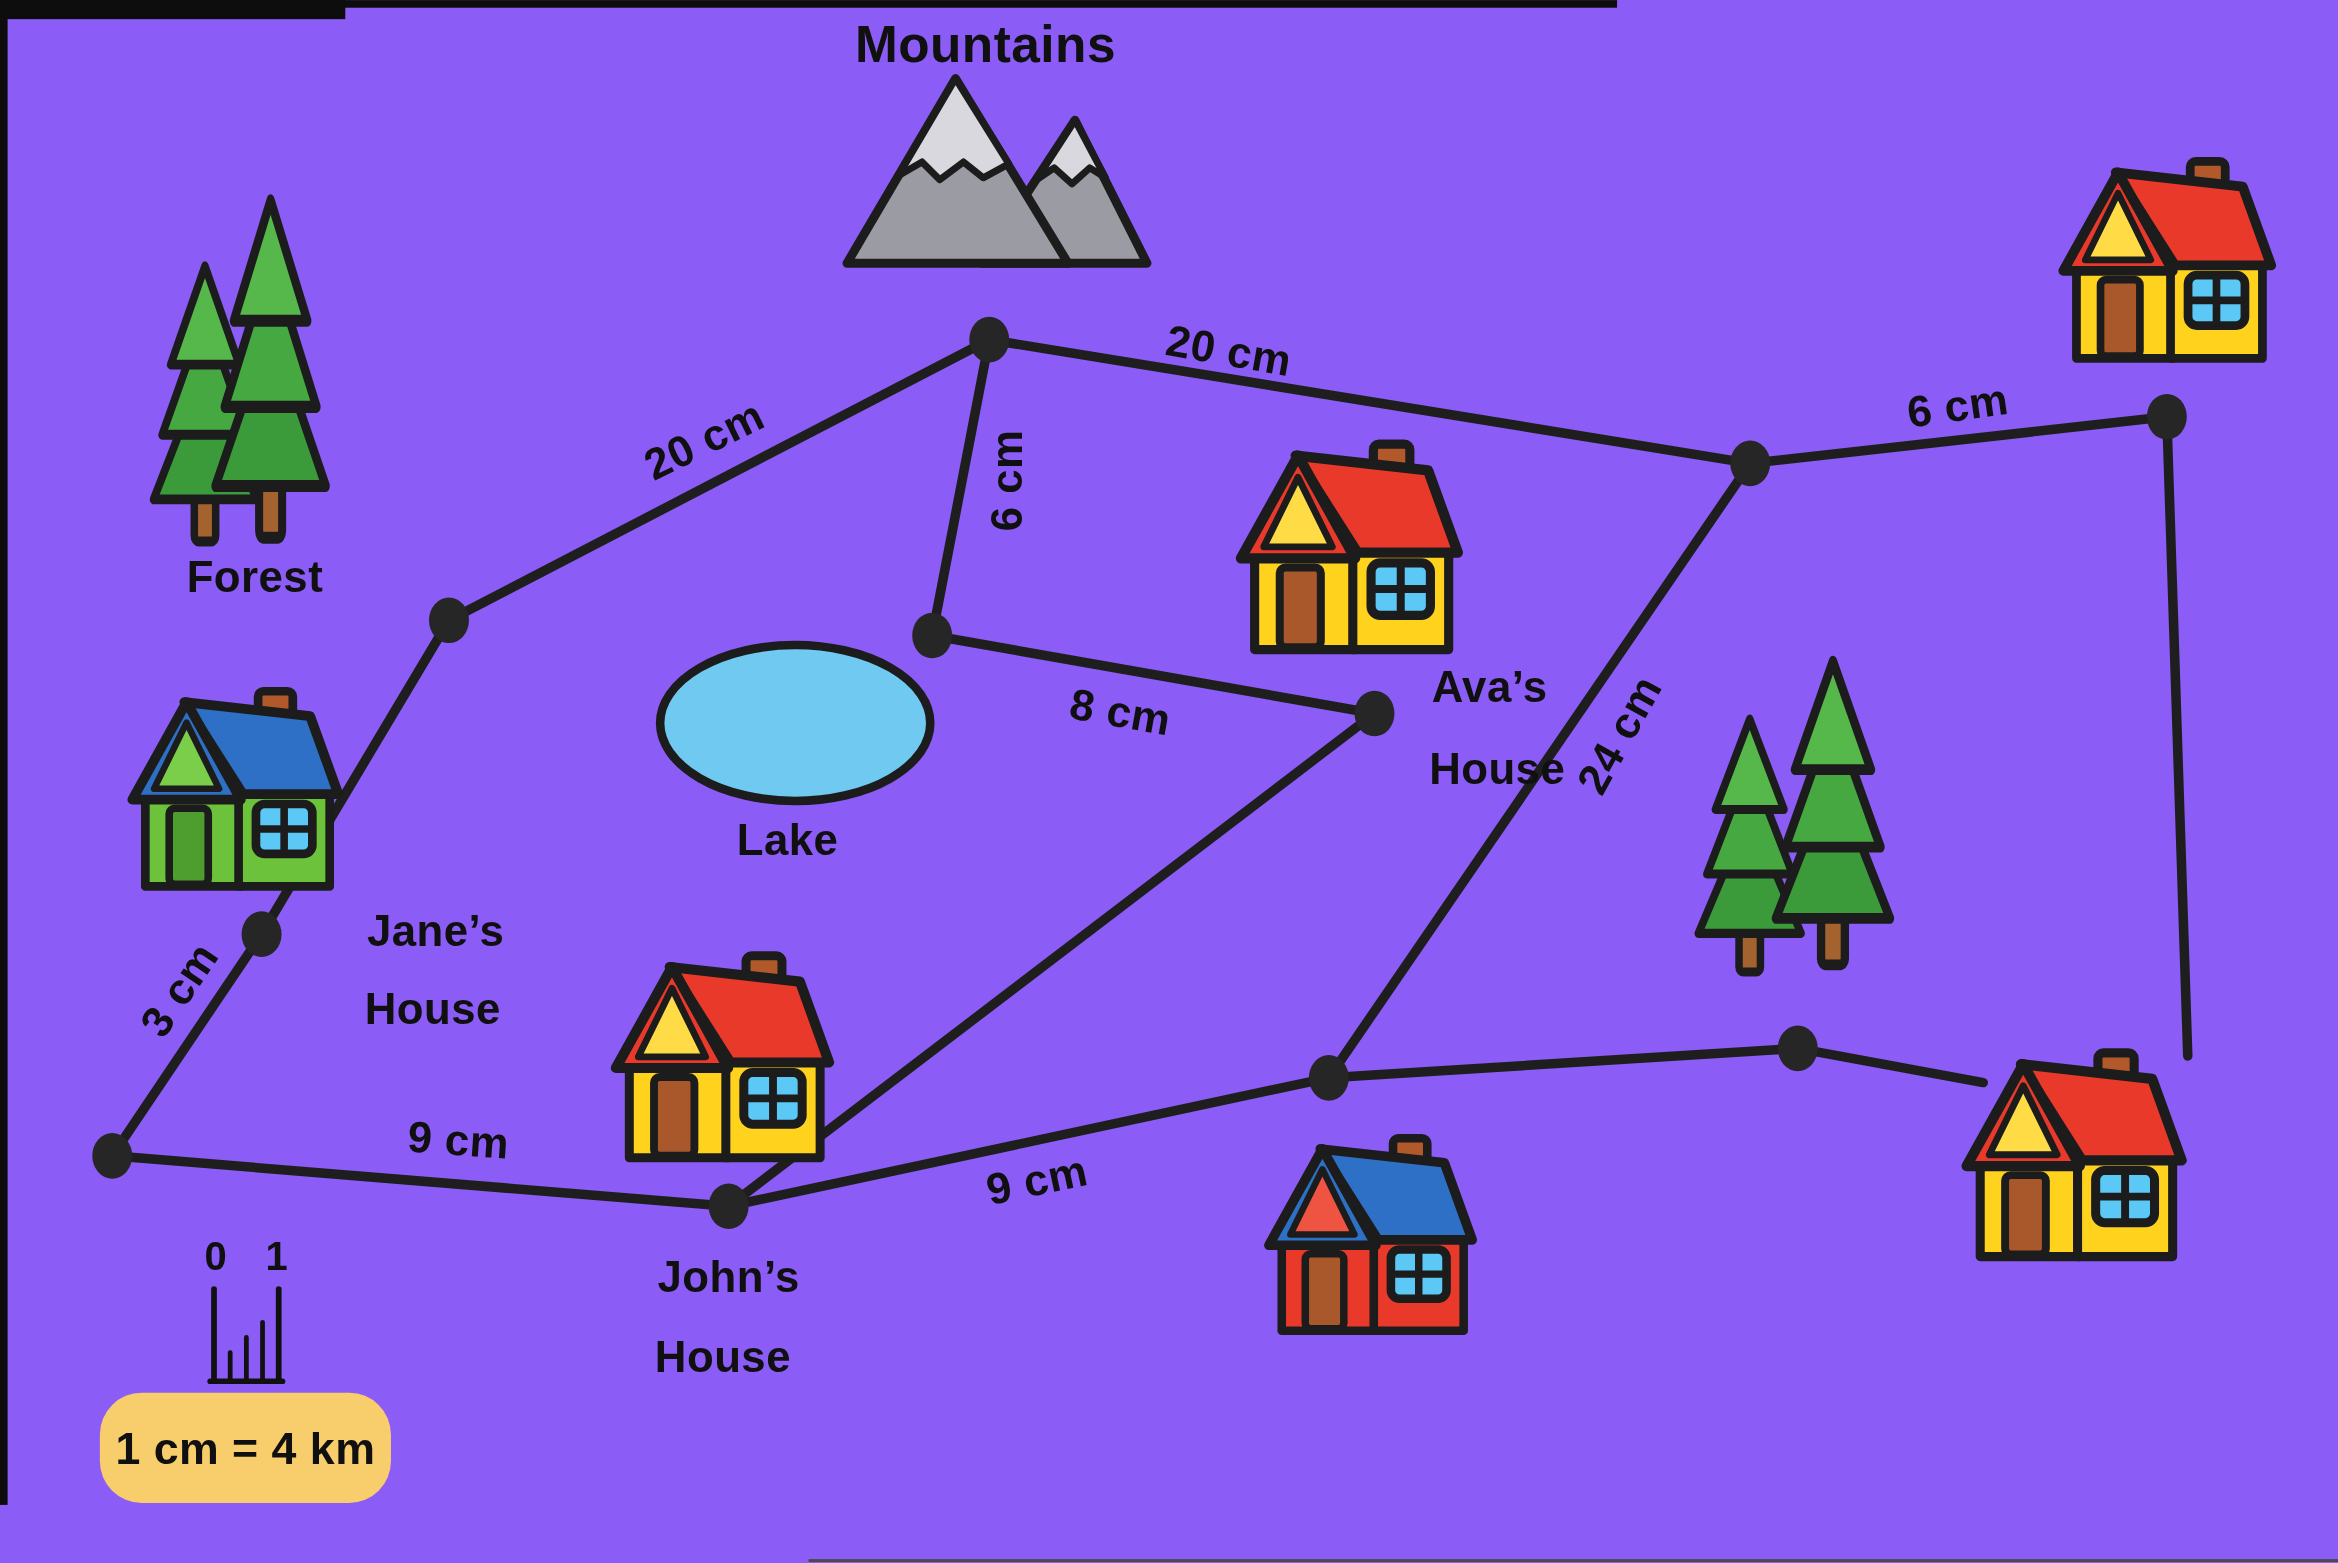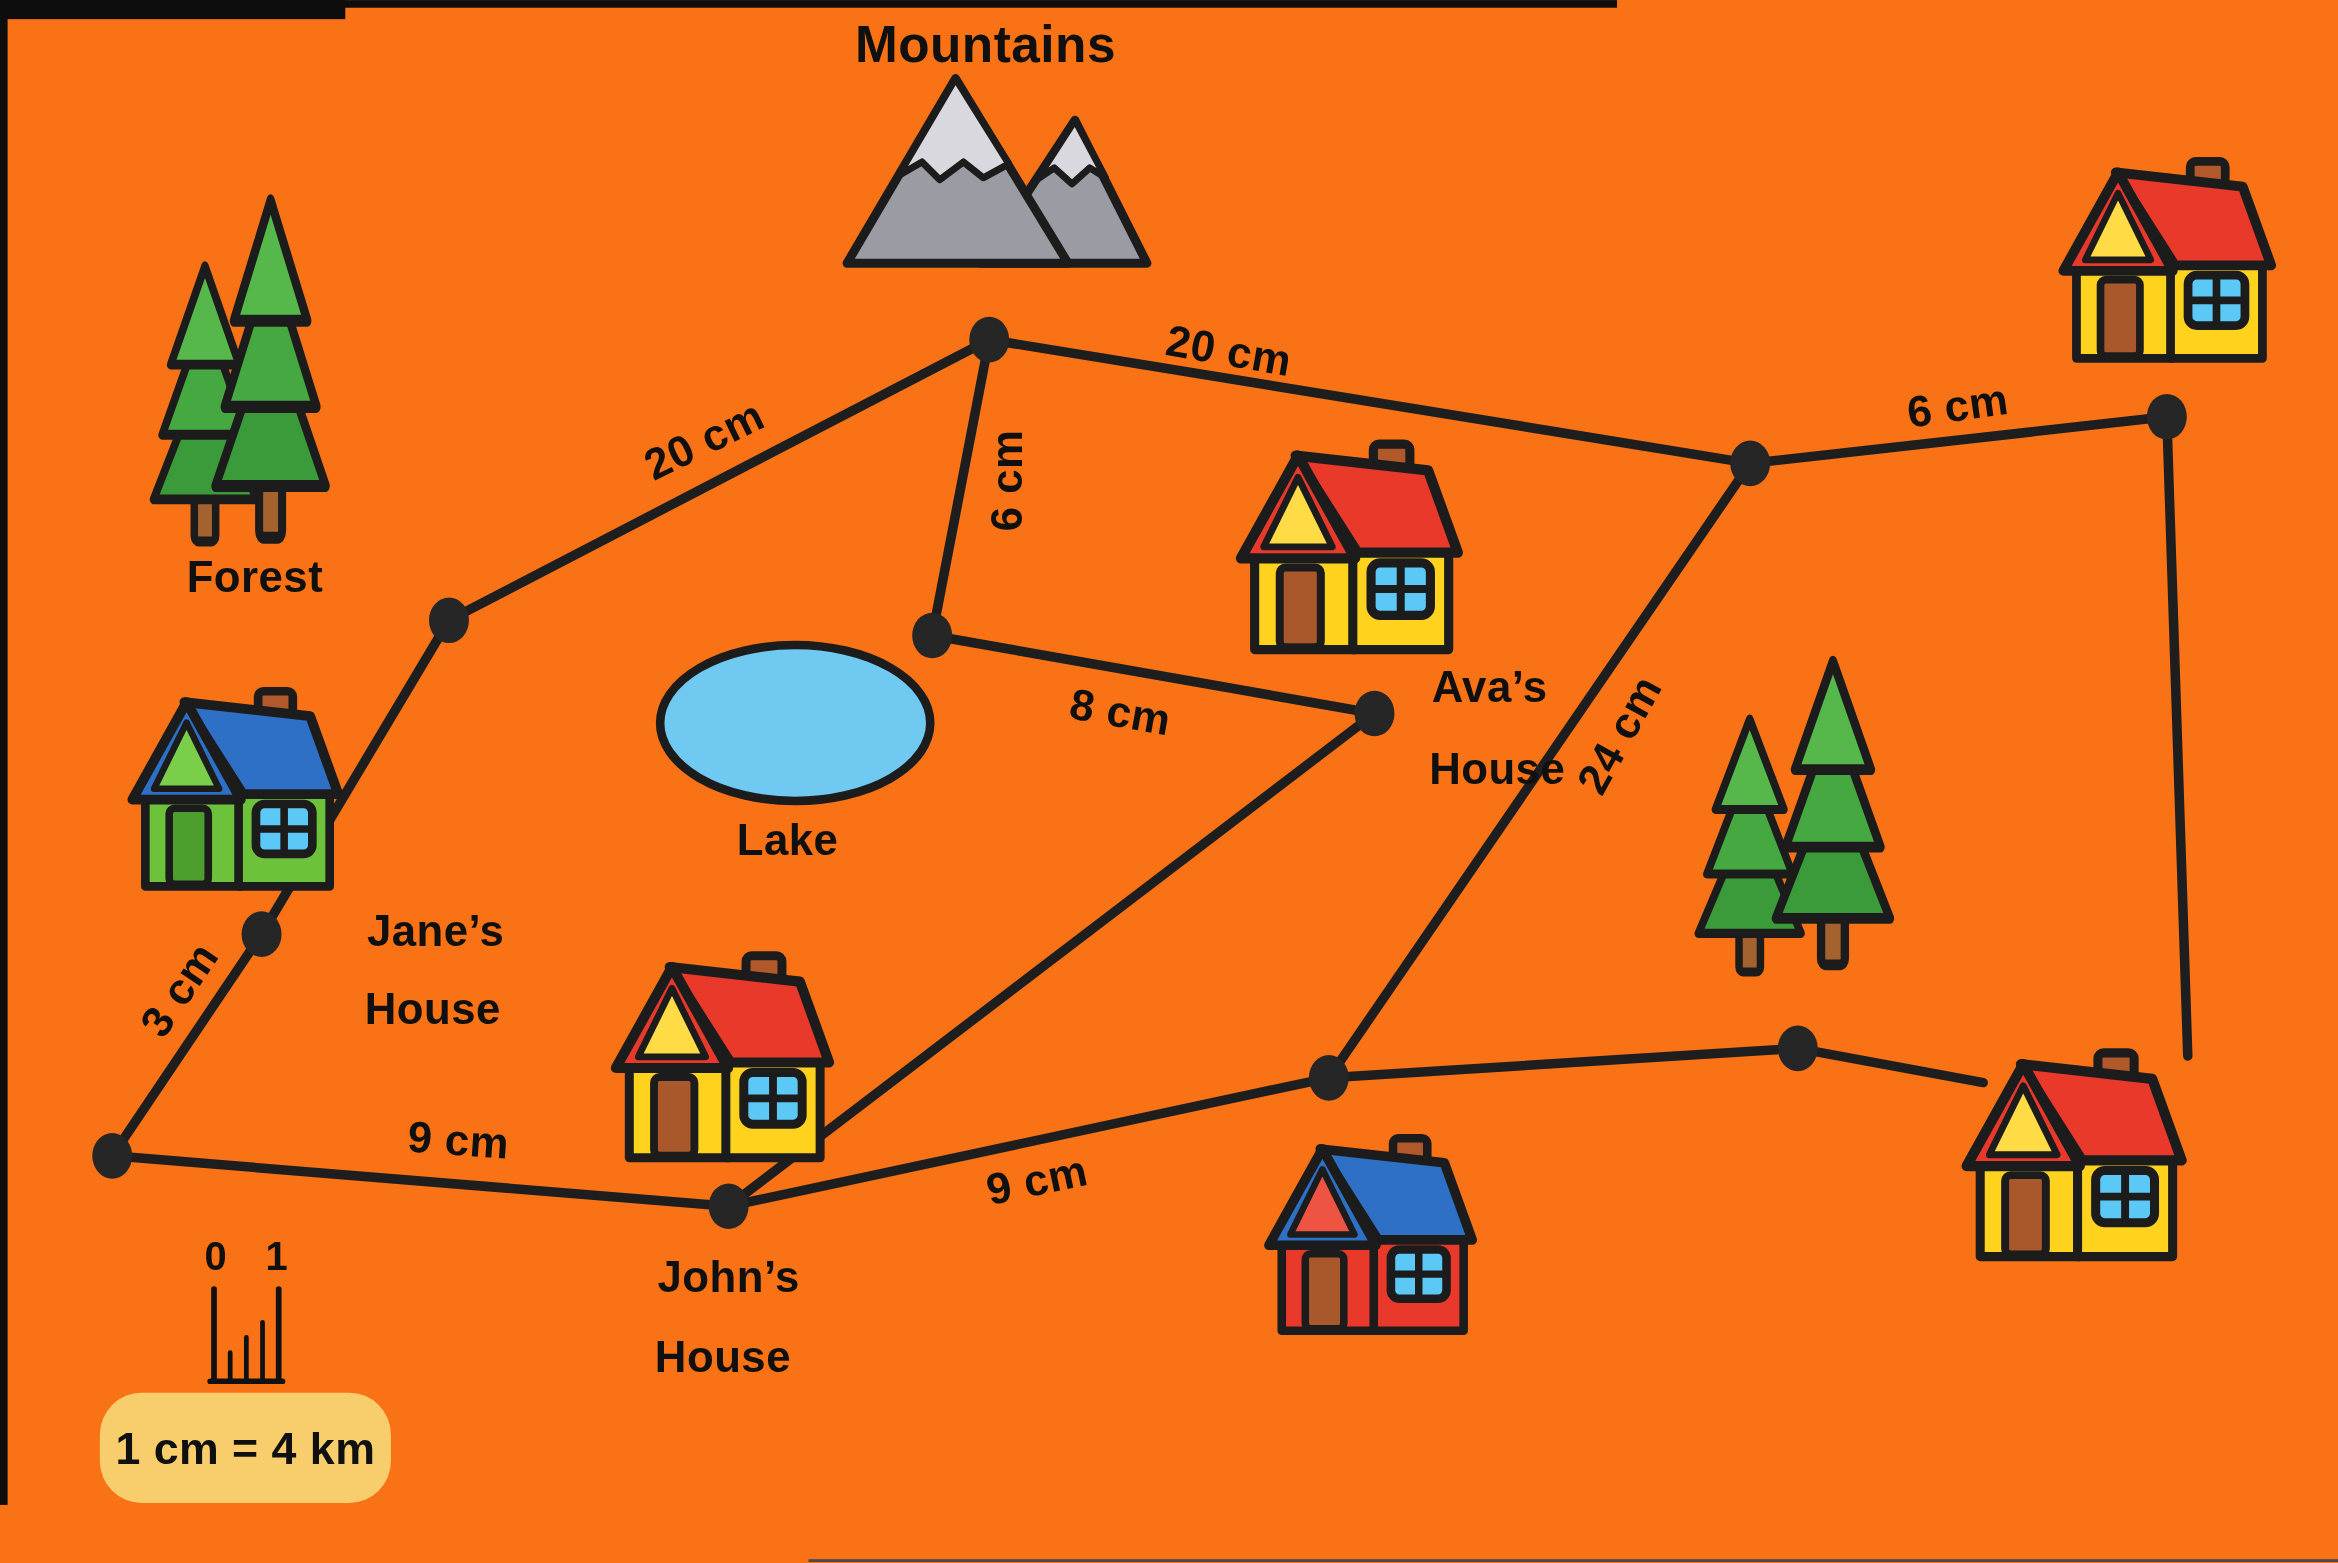--- a/index.html
+++ b/index.html
@@ -1,16 +1,16 @@
 <!DOCTYPE html>
 <html style="font-size:15px"><head>
 <meta charset="utf-8">
 <style>
   html,body{margin:0;padding:0;background:#ffffff;}
-  .stage{position:relative;width:2339px;height:1564px;background:#f97316;overflow:hidden;}
+  .stage{position:relative;width:2339px;height:1564px;background:#8b5cf6;overflow:hidden;}
   svg{display:block;}
   .lbl{
     font-family:"Liberation Sans",sans-serif;
     font-weight:700;
     fill:#101010;
     letter-spacing:0.5px;
   }
 </style>
 </head>
 <body>

